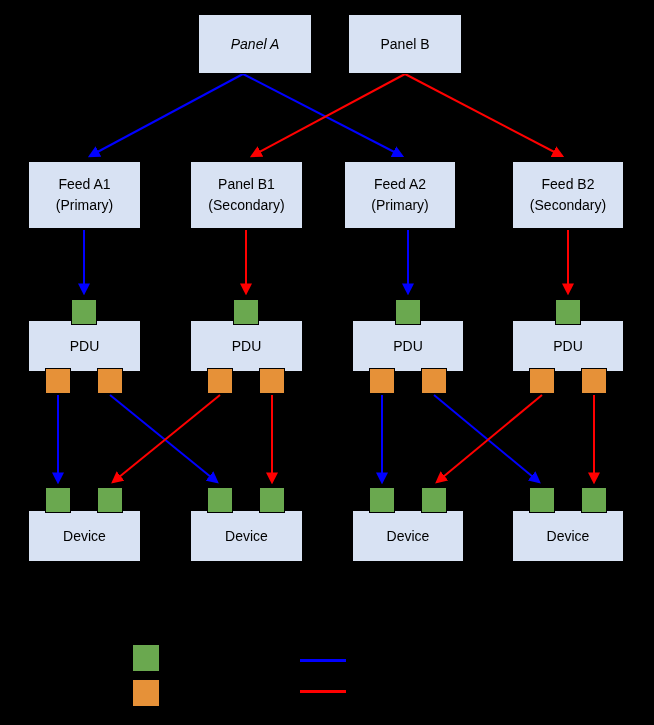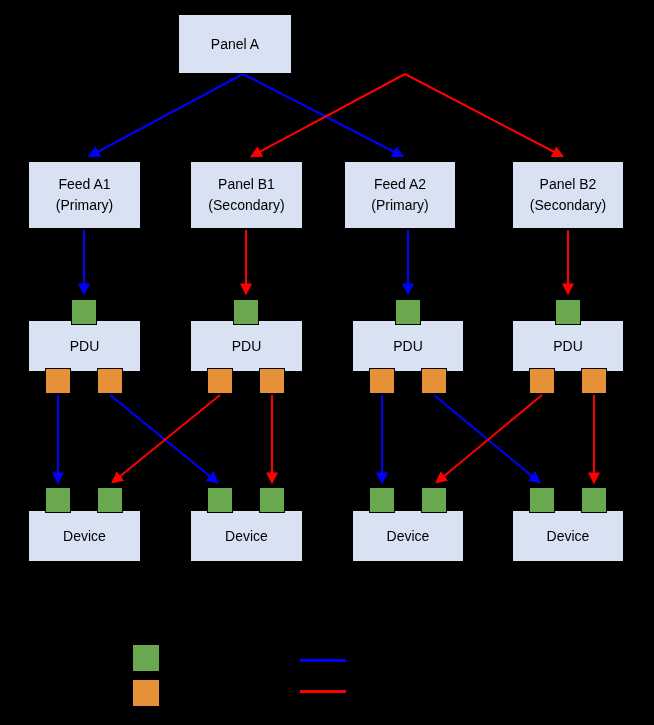--- a/index.html
+++ b/index.html
@@ -87,38 +87,41 @@
     <line class="blue" x1="58" y1="395" x2="58" y2="482" marker-end="url(#arrow-blue)" stroke="#0000ff"></line>
     <line class="blue" x1="110" y1="395" x2="217" y2="482" marker-end="url(#arrow-blue)" stroke="#0000ff"></line>
     <line class="red" x1="220" y1="395" x2="113" y2="482" marker-end="url(#arrow-red)" stroke="#ff0000"></line>
     <line class="red" x1="272" y1="395" x2="272" y2="482" marker-end="url(#arrow-red)" stroke="#ff0000"></line>
     <line class="blue" x1="382" y1="395" x2="382" y2="482" marker-end="url(#arrow-blue)" stroke="#0000ff"></line>
     <line class="blue" x1="434" y1="395" x2="539" y2="482" marker-end="url(#arrow-blue)" stroke="#0000ff"></line>
     <line class="red" x1="542" y1="395" x2="437" y2="482" marker-end="url(#arrow-red)" stroke="#ff0000"></line>
     <line class="red" x1="594" y1="395" x2="594" y2="482" marker-end="url(#arrow-red)" stroke="#ff0000"></line>
   </svg>
 
-  <div class="box" style="left:178px; top:14px; width:114px; height:60px;">
+  <div class="box" style="left:198px; top:14px; width:114px; height:60px;font-style:italic;">
     <span class="lbl">Panel A</span>
+  </div>
+  <div class="box" style="left:348px; top:14px; width:114px; height:60px;">
+    <span class="lbl">Panel B</span>
   </div>
 
   <div class="box" style="left:28px; top:161px; width:113px; height:68px;">
     <span class="lbl">Feed A1
 (Primary)</span>
   </div>
   <div class="box" style="left:190px; top:161px; width:113px; height:68px;">
     <span class="lbl">Panel B1
 (Secondary)</span>
   </div>
   <div class="box" style="left:344px; top:161px; width:112px; height:68px;">
     <span class="lbl">Feed A2
 (Primary)</span>
   </div>
   <div class="box" style="left:512px; top:161px; width:112px; height:68px;">
-    <span class="lbl">Panel B2
+    <span class="lbl">Feed B2
 (Secondary)</span>
   </div>
 
   <div class="box" style="left:28px; top:320px; width:113px; height:52px;">
     <span class="lbl">PDU</span>
   </div>
   <div class="box" style="left:190px; top:320px; width:113px; height:52px;">
     <span class="lbl">PDU</span>
   </div>
   <div class="box" style="left:352px; top:320px; width:112px; height:52px;">

